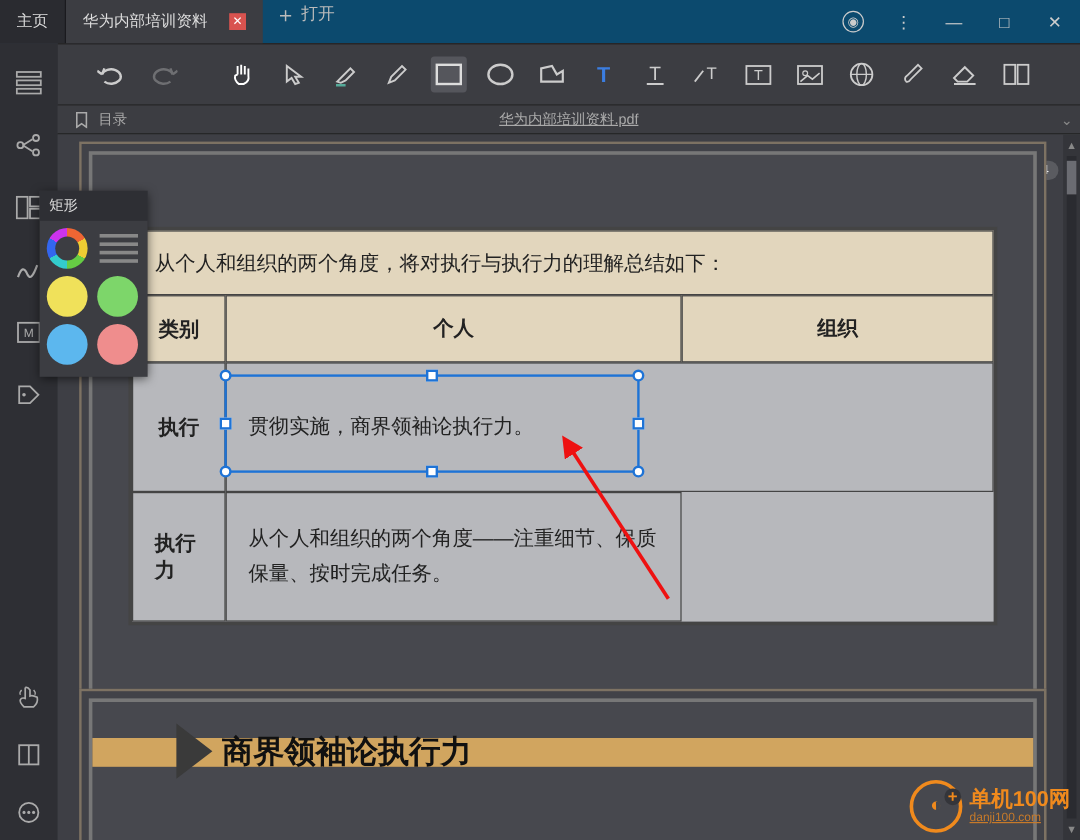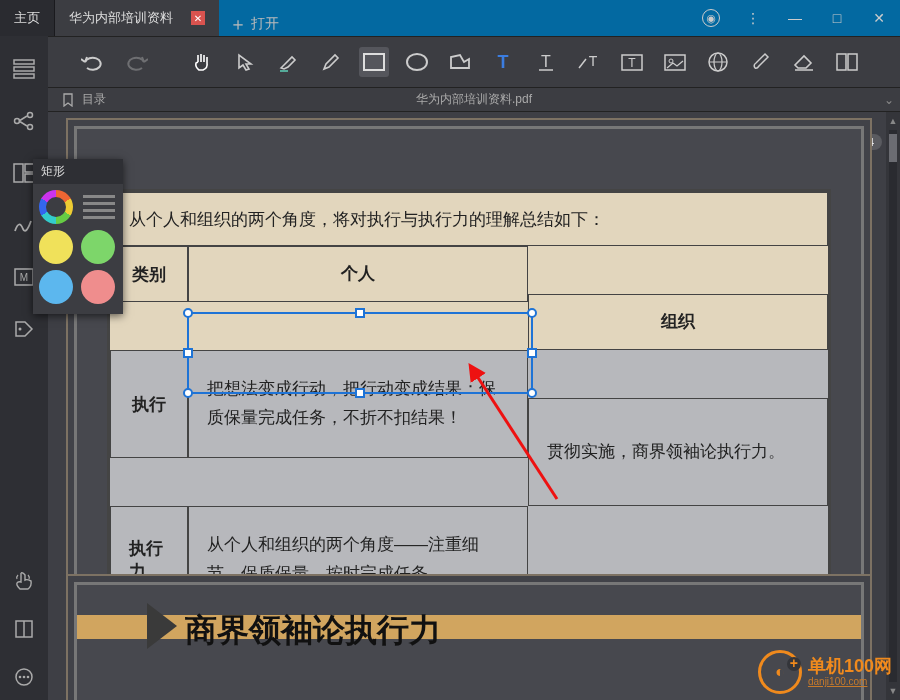--- a/index.html
+++ b/index.html
@@ -1,19 +1,19 @@
 <!DOCTYPE html>
 <html><head>
 <meta charset="utf-8">
 <style>
   * { box-sizing: border-box; margin: 0; padding: 0; font-family: "Microsoft YaHei", Arial, sans-serif; }
   body { width: 900px; height: 700px; background: #34353a; overflow: hidden; position: relative; }
 
   
-  .titlebar { height: 36px; background: #0369a1; display: flex; align-items: flex-end; color: #ddd; font-size: 13px; }
+  .titlebar { height: 36px; background: #0c4a6e; display: flex; align-items: flex-start; color: #ddd; font-size: 13px; }
   .tab { height: 36px; display: flex; align-items: center; padding: 0 14px 0 14px; cursor: default; }
   .tab.home { background: #2a2b30; border-right: 1px solid #1a1a1e; }
   .tab.active { background: #3c3d42; position: relative; }
   .tab .close { margin-left: 18px; width: 14px; height: 14px; background: #d9534f; color: #fff; font-size: 10px; display: inline-flex; align-items: center; justify-content: center; }
   .newtab { margin-left: 10px; color: #bbb; display: flex; align-items: center; font-size: 14px; }
   .newtab .plus { font-size: 18px; margin-right: 4px; }
   .title-spacer { flex: 1; }
   .title-btn { width: 42px; height: 36px; display: flex; align-items: center; justify-content: center; color: #ccc; font-size: 14px; }
   .avatar-circle { width: 18px; height: 18px; border: 1.5px solid #ccc; border-radius: 50%; display:flex; align-items:center; justify-content:center; font-size:11px; }
 
@@ -29,21 +29,21 @@
   .content-col { flex: 1; display: flex; flex-direction: column; }
 
   
   .toolbar { height: 52px; background: #3c3d42; border-top: 1px solid #222; border-bottom: 1px solid #222; display: flex; align-items: center; padding: 0 0 0 30px; gap: 13px; }
   .tool-btn { width: 30px; height: 30px; display: flex; align-items: center; justify-content: center; color: #bbb; border-radius: 3px; }
   .tool-btn.selected { background: #55565c; }
 
   
   .breadcrumb { height: 24px; background: #3c3d42; border-bottom: 1px solid #222; display: flex; align-items: center; color: #aaa; font-size: 12px; position: relative; }
   .bm-icon { margin: 0 8px 0 14px; }
-  .breadcrumb .docname { position: absolute; left: 50%; transform: translateX(-50%); }
+  .breadcrumb .docname { position: absolute; left: 50%; transform: translateX(-50%); text-decoration: underline; }
 
   
   .viewport { flex: 1; background: #3e3f45; position: relative; overflow: hidden; }
   .vscroll { position: absolute; right: 0; top: 0; bottom: 0; width: 14px; background: #34353a; }
   .vscroll .track { position: absolute; top: 18px; bottom: 18px; left: 3px; right: 3px; background: #2a2b30; }
   .vscroll .thumb { position: absolute; top: 22px; left: 3px; right: 3px; height: 28px; background: #6b6c72; }
   .vscroll .arr { position: absolute; left: 0; right: 0; height: 16px; display:flex; align-items:center; justify-content:center; color:#888; font-size:9px;}
   .vscroll .arr.up{ top:1px;} .vscroll .arr.down{ bottom:1px;}
   .pagebadge { position: absolute; right: 18px; top: 22px; background: #5a5b60; color: #eee; font-size: 11px; padding: 2px 8px; border-radius: 10px; }
 
@@ -53,39 +53,39 @@
   
   .table-wrap { position: absolute; left: 30px; right: 30px; top: 60px; border: 3px solid #444; }
   .trow { display: flex; }
   .tcell { border: 1.5px solid #444; padding: 14px 18px; font-size: 17px; color: #222; display: flex; align-items: center; }
   .intro-row { background: #e2d6bd; }
   .intro-row .tcell { flex: 1; justify-content: flex-start; height: 54px; }
   .head-row { background: #e2d6bd; font-weight: bold; }
   .head-row .tcell { justify-content: center; height: 56px; }
   .body-row { background: #b7b8bc; }
   .c0 { width: 78px; font-weight: bold; justify-content: center; }
-  .c1 { width: 340px; line-height: 1.7; }
-  .c2 { flex: 1; line-height: 1.7; margin-top: 48px; }
+  .c1 { width: 380px; line-height: 1.7; }
+  .c2 { flex: 1; line-height: 1.7; }
   .body-row .tcell { height: 108px; }
 
   
   .sel-rect { position: absolute; border: 2px solid #1e73d6; background: transparent; }
   .sel-handle { position: absolute; width: 10px; height: 10px; background: #fff; border: 2px solid #1e73d6; border-radius: 50%; }
   .sel-mid { position: absolute; width: 10px; height: 10px; background: #fff; border: 2px solid #1e73d6; }
 
   .red-arrow-svg { position: absolute; pointer-events: none; }
 
   
   .strip { position: absolute; left: 18px; right: 28px; bottom: -72px; height: 140px; border: 2px solid #7d7263; padding: 6px; background: #414248;}
   .strip-inner { width:100%; height:100%; border:3px solid #777; background:#47484e; position:relative;}
   .ribbon { position:absolute; left:0; right:0; top:18px; height:46px; }
   .ribbon .bar { position:absolute; left:0; top:12px; height:24px; width:100%; background:#d1a55f; }
   .ribbon .wedge { position:absolute; left:70px; top:0; width:0; height:0;
     border-top: 23px solid transparent; border-bottom: 23px solid transparent; border-left: 30px solid #3a3a3a; }
-  .ribbon .title { position:absolute; left:108px; top:6px; font-size:32px; font-weight:900; color:#111; }
+  .ribbon .title { position:absolute; left:108px; top:6px; font-size:26px; font-weight:900; color:#111; }
 
   
   .shape-panel { position: absolute; left: 33px; top: 159px; width: 90px; background: #3c3d42; box-shadow: 0 2px 8px rgba(0,0,0,.6); z-index: 50; }
   .shape-panel .hdr { font-size: 12px; color: #ddd; padding: 4px 8px; background: #2e2f34; }
   .shape-panel .body { padding: 6px 6px 10px; display: grid; grid-template-columns: 1fr 1fr; gap: 6px; }
   .swatch { width: 34px; height: 34px; border-radius: 50%; }
   .ring { background: conic-gradient(#e63 0 60deg,#ec3 60deg 120deg,#6c4 120deg 180deg,#3cc 180deg 240deg,#36e 240deg 300deg,#c3e 300deg 360deg); position:relative;}
   .ring::after{content:"";position:absolute;inset:7px;border-radius:50%;background:#3c3d42;}
   .noline { display:flex; flex-direction:column; gap:4px; padding:5px 2px;}
   .noline div{height:3px;background:#888;}
@@ -329,21 +329,20 @@
             <div class="trow intro-row">
               <div class="tcell">从个人和组织的两个角度，将对执行与执行力的理解总结如下：</div>
             </div>
             <div class="trow head-row">
               <div class="tcell c0">类别</div>
               <div class="tcell c1">个人</div>
               <div class="tcell c2">组织</div>
             </div>
             <div class="trow body-row">
               <div class="tcell c0">执行</div>
-              <div class="tcell c1">把想法变成行动，把行动变成结果：保质保量完成任务，不折不扣结果！</div>
               <div class="tcell c2">贯彻实施，商界领袖论执行力。</div>
             </div>
             <div class="trow body-row">
               <div class="tcell c0">执行力</div>
               <div class="tcell c1">从个人和组织的两个角度——注重细节、保质保量、按时完成任务。</div>
             </div>
           </div>
 
           <div class="sel-rect" style="left:110px; top:183px; width:346px; height:82px;">
             <div class="sel-handle" style="left:-6px; top:-6px;"></div>

